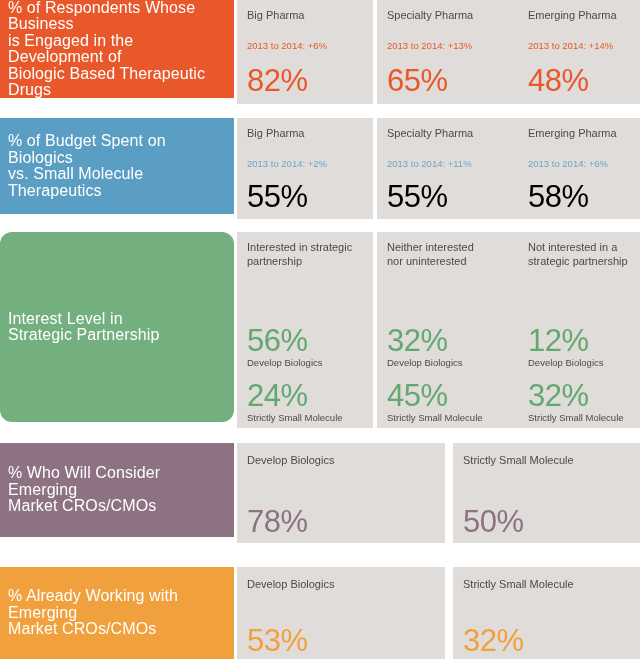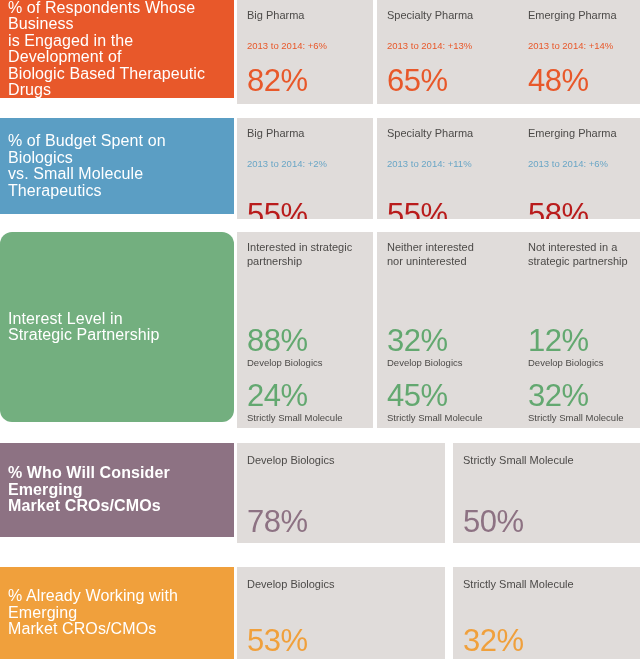--- a/index.html
+++ b/index.html
@@ -97,33 +97,33 @@
   #row-respondents .row-label{ height: 98px; background: #e8582a; }
   #row-respondents .cells    { height: 104px; }
   #row-respondents .cell-sub   { color: #e8582a; }
   #row-respondents .cell-value { color: #e8582a; margin-top: 12px; }
 
   
   #row-budget            { top: 118px; height: 101px; }
   #row-budget .row-label { height: 96px; background: #5b9ec4; }
   #row-budget .cells     { height: 101px; }
   #row-budget .cell-sub   { color: #6aa6c6; }
-  #row-budget .cell-value { color: #b91c1c; margin-top: 28px; }
+  #row-budget .cell-value { color: #000000; margin-top: 10px; }
 
   
   #row-interest            { top: 232px; height: 196px; }
   #row-interest .row-label { height: 190px; background: #73af7f; border-radius: 12px; }
   #row-interest .cells     { height: 196px; }
   #row-interest .cell-value { color: #63a870; }
   #row-interest .cell-value.v1 { margin-top: 56px; }
   #row-interest .cell-value.v2 { margin-top: 10px; }
 
   
   #row-consider            { top: 443px; height: 100px; }
-  #row-consider .row-label { height: 94px; background: #8d7283; font-weight: bold; }
+  #row-consider .row-label { height: 94px; background: #8d7283; }
   #row-consider .cells     { height: 100px; }
   #row-consider .cell-value { color: #8d7283; margin-top: 38px; }
   #row-consider .cell { padding-top: 10px; }
 
   
   #row-working            { top: 567px; height: 92px; }
   #row-working .row-label { height: 92px; background: #f0a03c; }
   #row-working .cells     { height: 92px; }
   #row-working .cell-value { color: #f0a03c; margin-top: 33px; }
   #row-working .cell { padding-top: 10px; }
@@ -193,21 +193,21 @@
   <section class="row" id="row-interest">
     <div class="row-label">
       <span class="label-text">Interest Level in
 Strategic Partnership</span>
     </div>
     <div class="cells cols3">
 
       <div class="cell">
         <div class="cell-title">Interested in strategic
 partnership</div>
-        <div class="cell-value v1">88%</div>
+        <div class="cell-value v1">56%</div>
         <div class="cell-caption">Develop Biologics</div>
         <div class="cell-value v2">24%</div>
         <div class="cell-caption">Strictly Small Molecule</div>
       </div>
 
       <div class="cell">
         <div class="cell-title">Neither interested
 nor uninterested</div>
         <div class="cell-value v1">32%</div>
         <div class="cell-caption">Develop Biologics</div>

